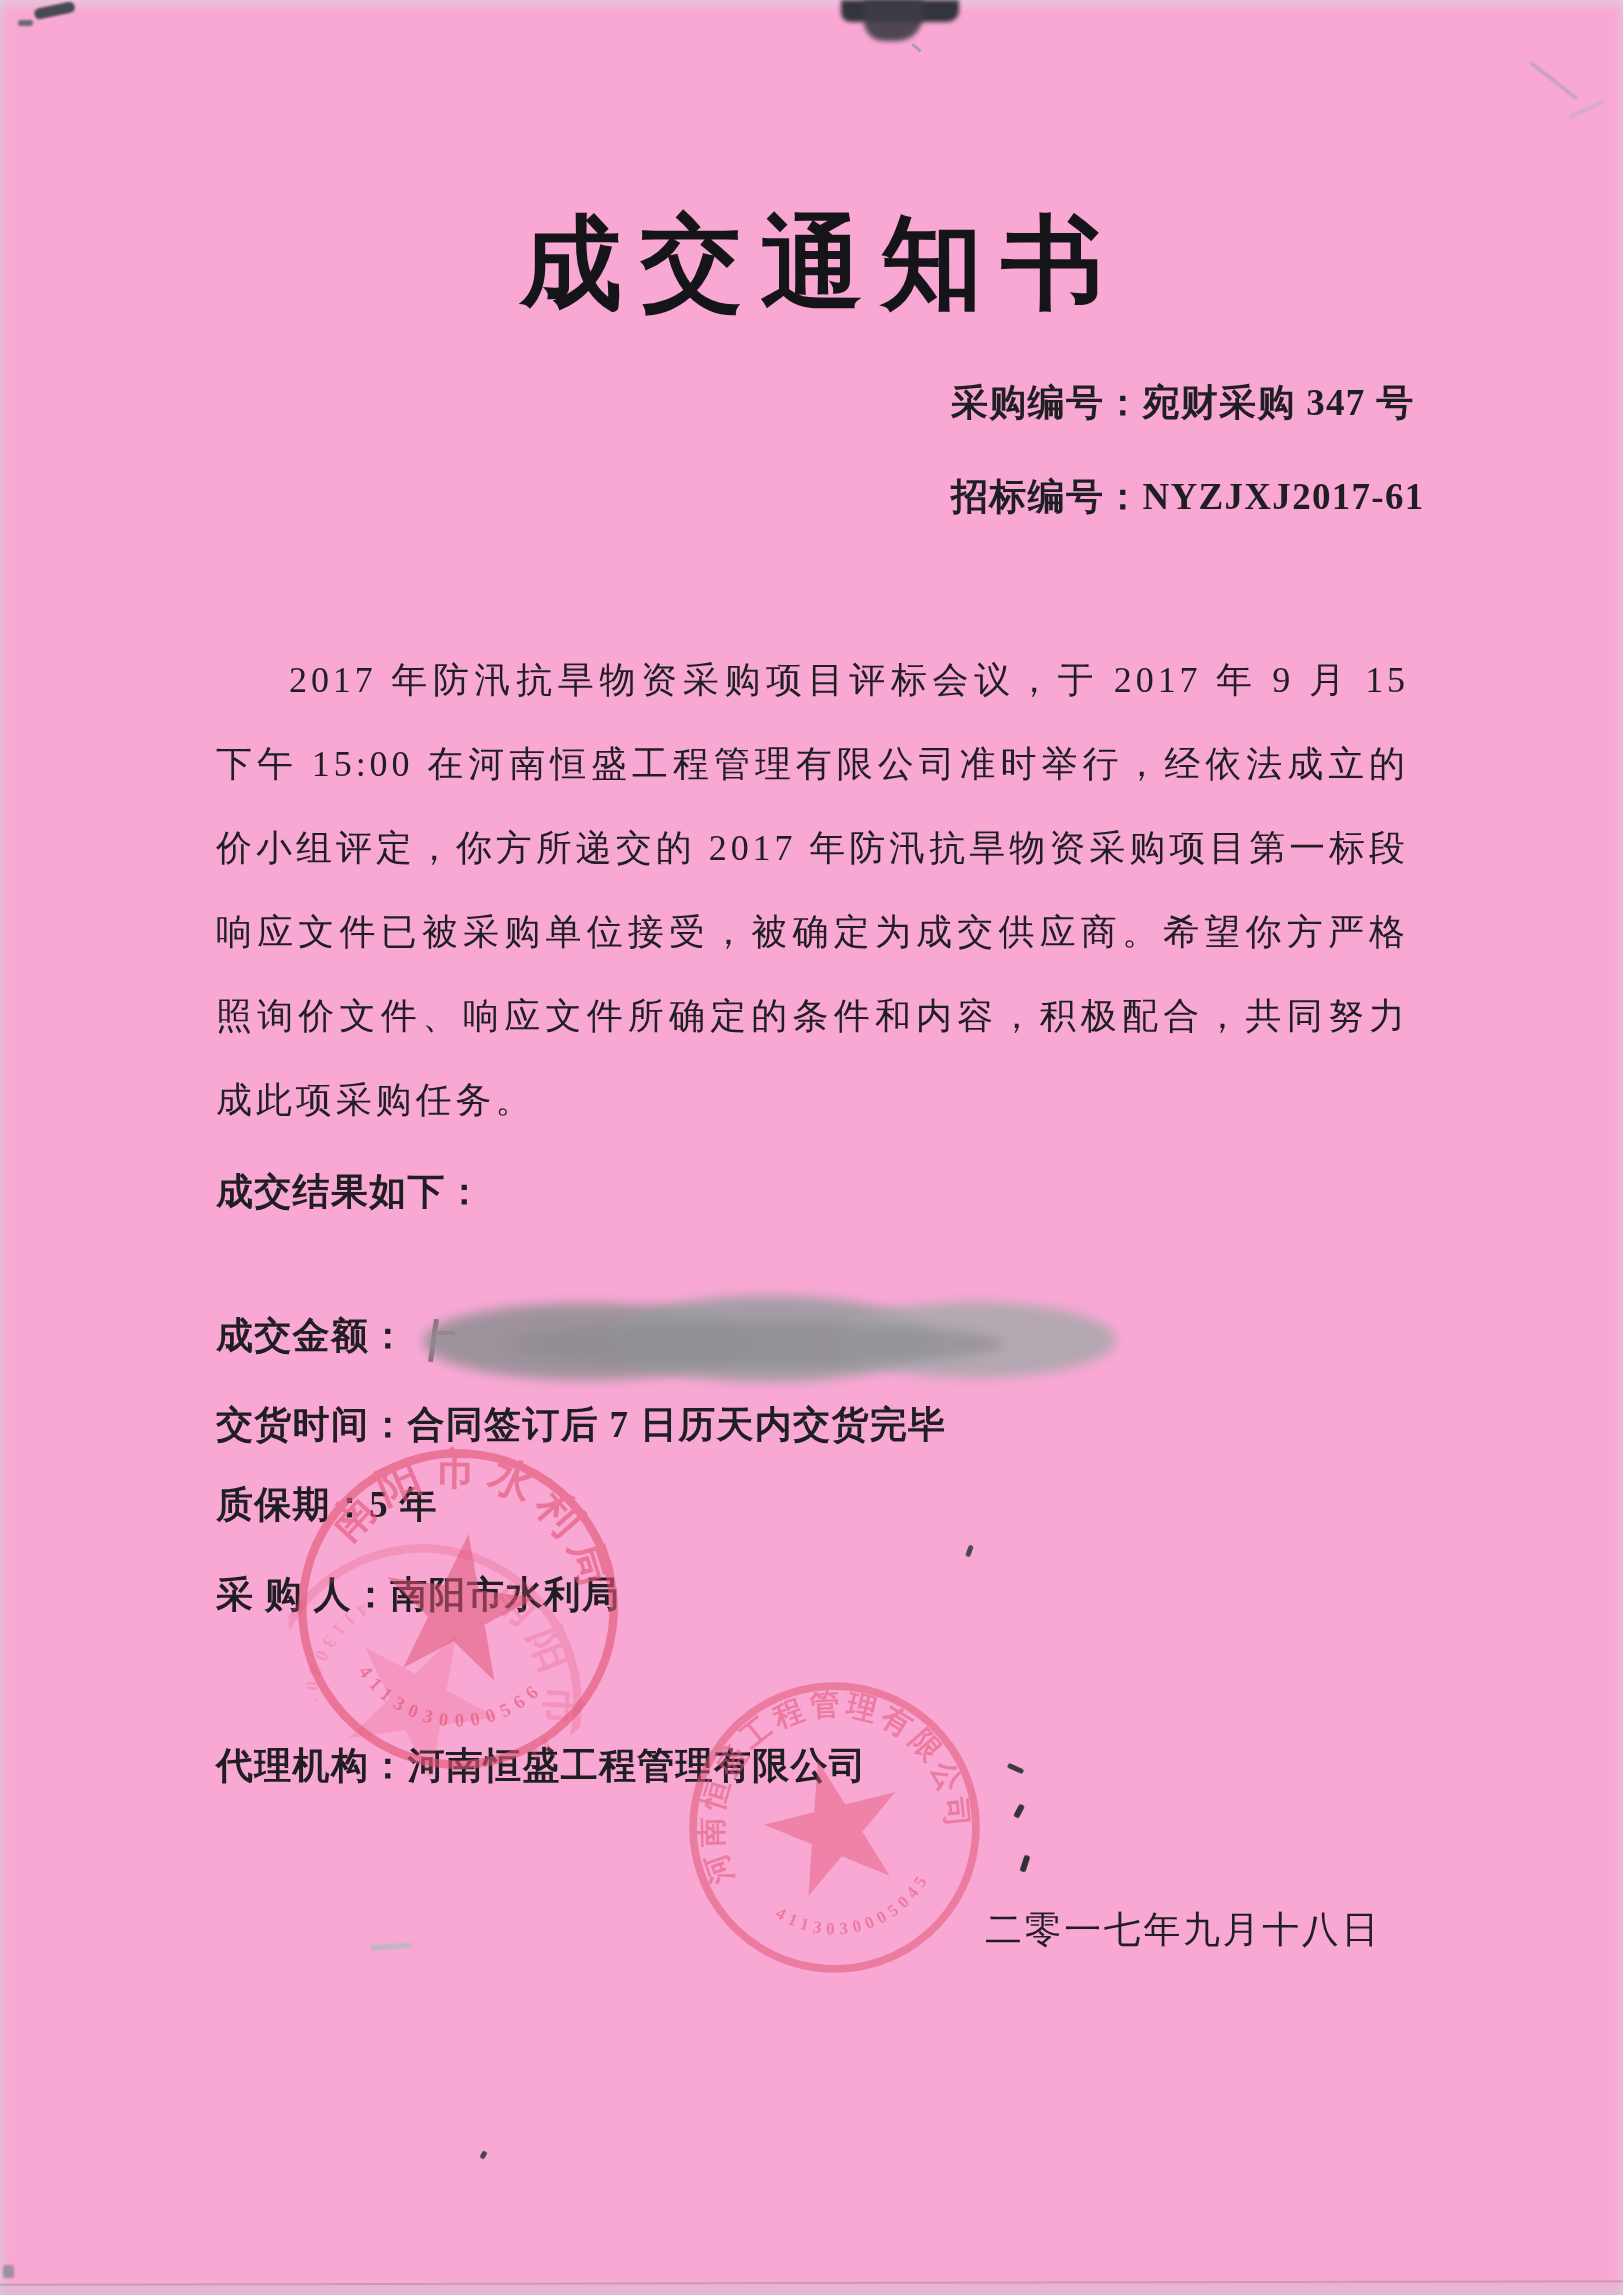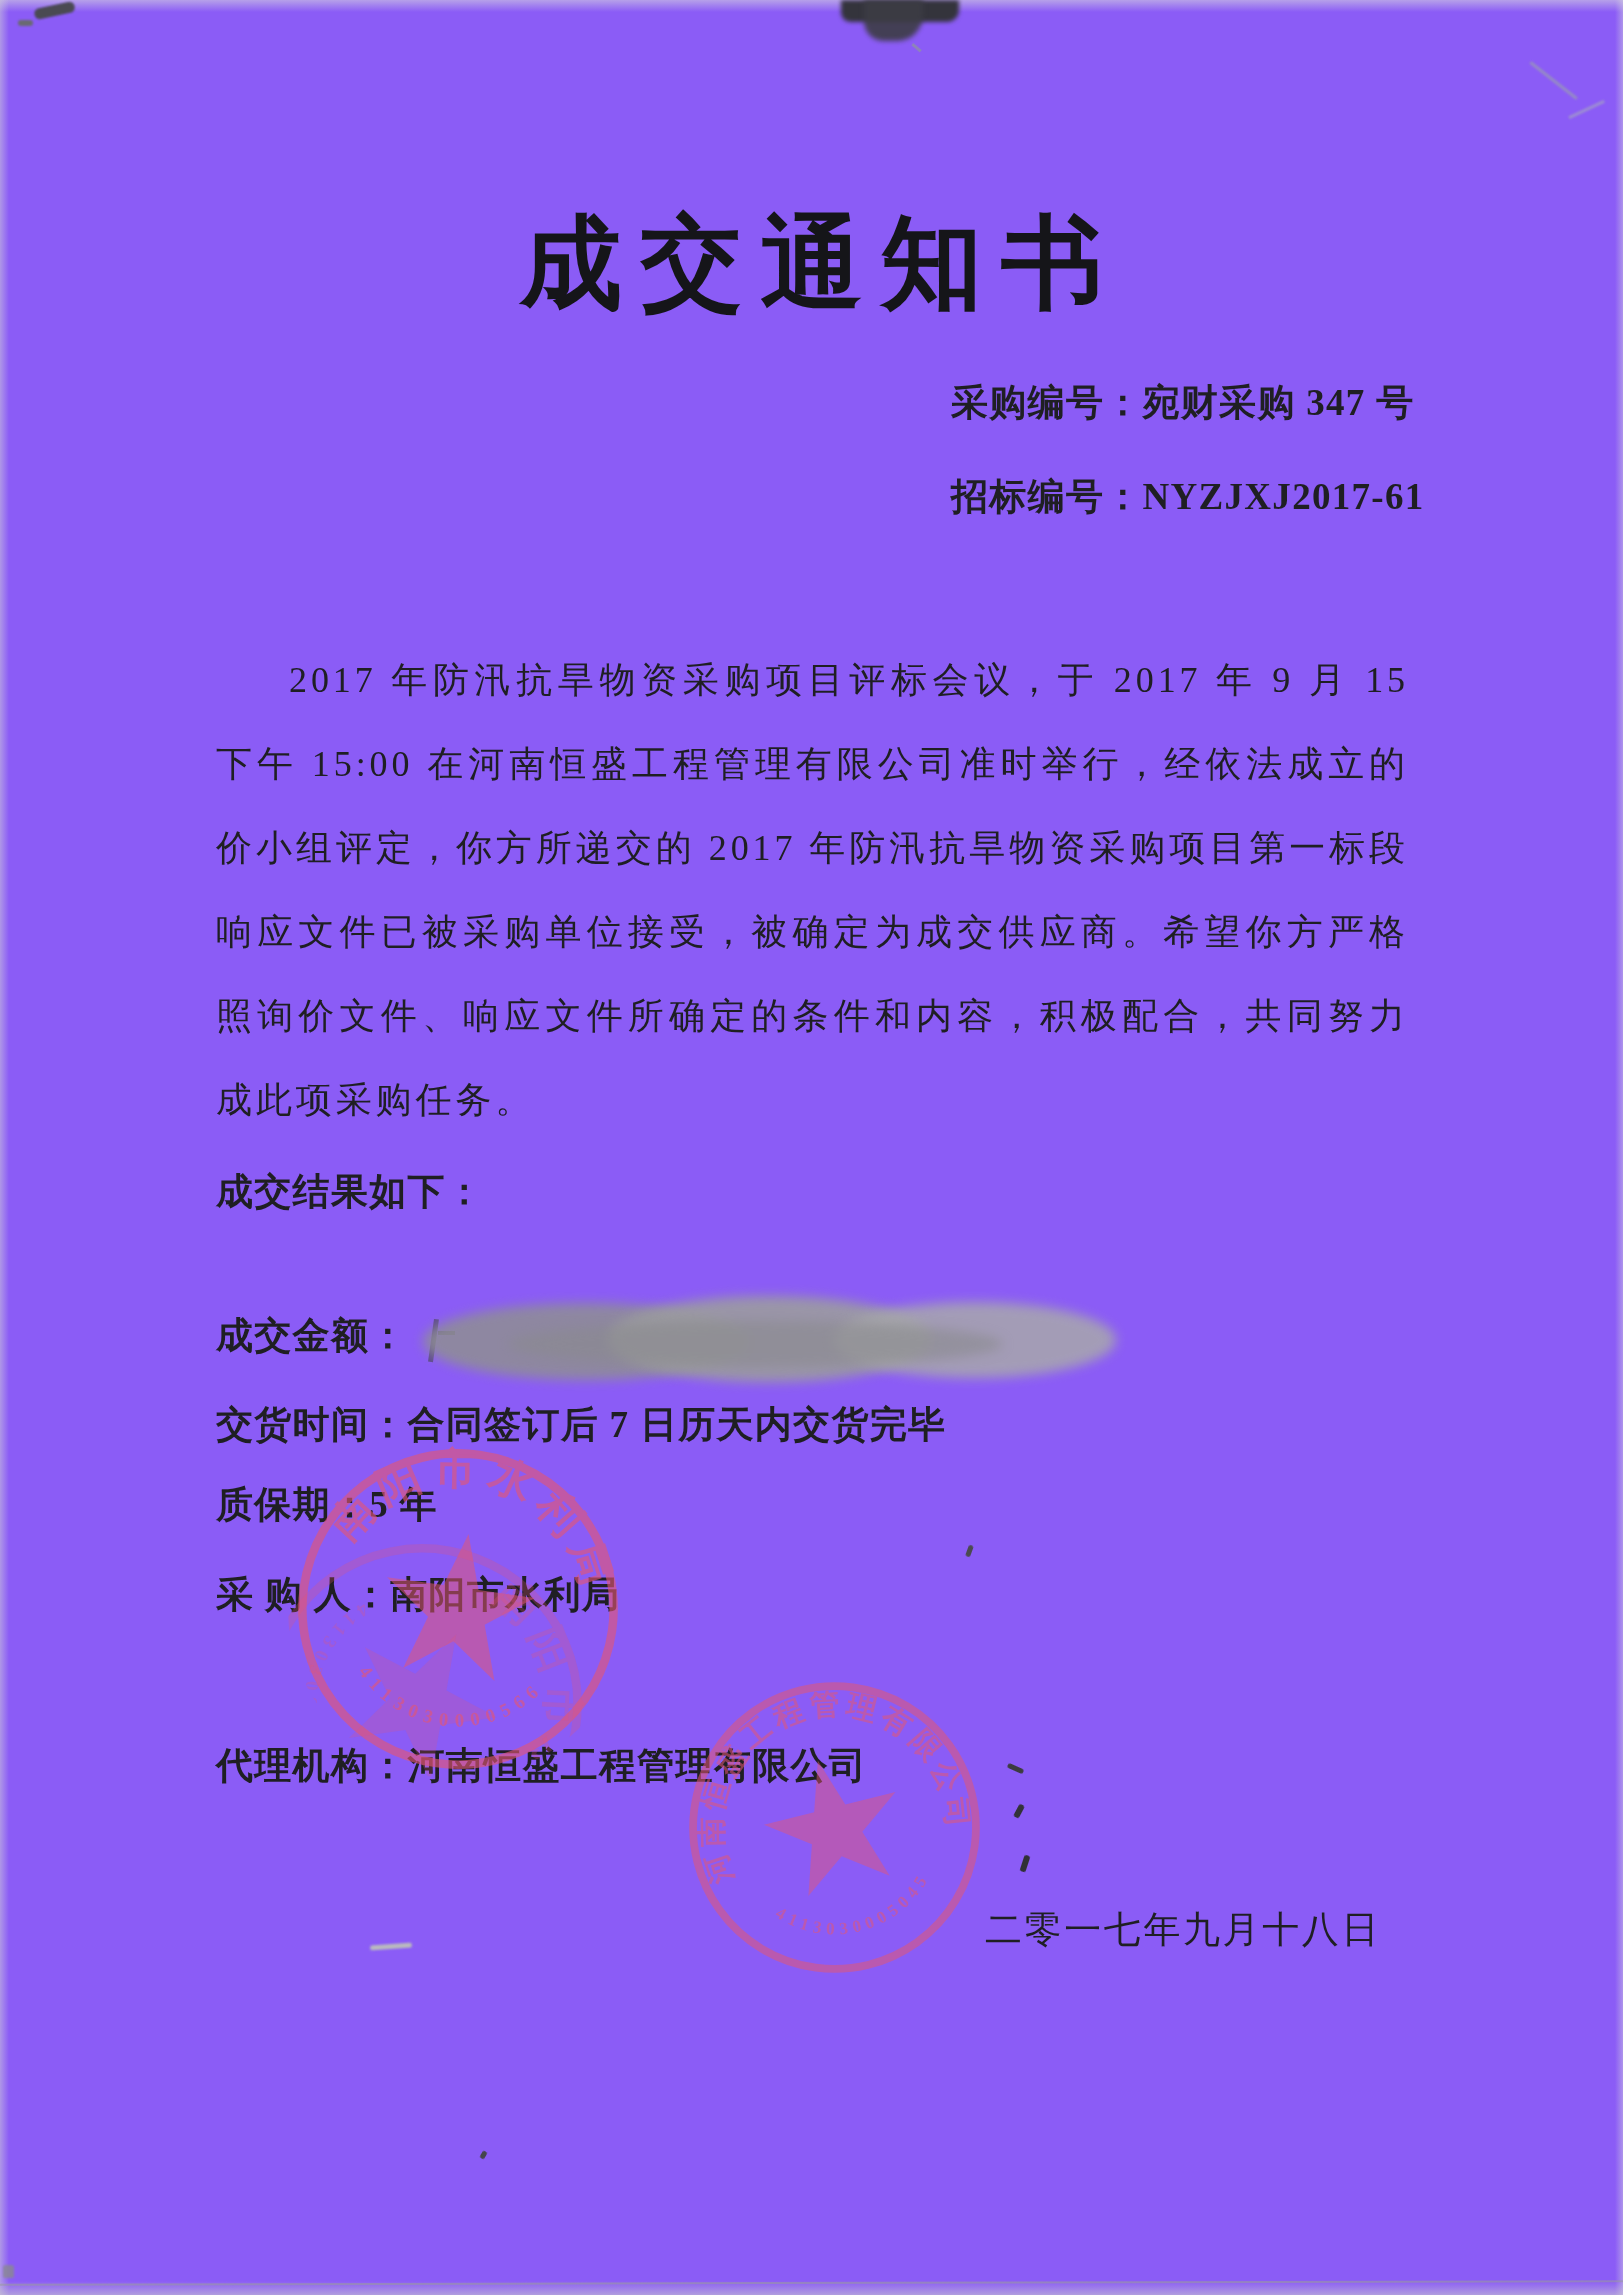--- a/index.html
+++ b/index.html
@@ -1,20 +1,20 @@
 <!DOCTYPE html>
 <html style="font-size:10.5px"><head>
 <meta charset="utf-8">
 <style>
   html,body{margin:0;padding:0;background:#6b6b70;}
   .page{
     position:relative;
     width:1623px;height:2295px;
     margin:0 auto;
-    background:#8b5cf6;
+    background:#f9a8d4;
     overflow:hidden;
     font-family:"Liberation Serif","DejaVu Serif",serif;
     color:#1f1f23;
   }
   .edge-shade{position:absolute;pointer-events:none;}
   .edge-top{left:0;top:0;width:100%;height:11.8px;background:linear-gradient(#d9d9de,rgba(255,255,255,0));opacity:.55;}
   .edge-left{left:0;top:0;width:9.2px;height:100%;background:linear-gradient(90deg,#d3d3d8,rgba(255,255,255,0));opacity:.5;}
   .edge-right{right:0;top:0;width:7.9px;height:100%;background:linear-gradient(-90deg,#d8d8dc,rgba(255,255,255,0));opacity:.45;}
   .edge-bottom{left:0;bottom:0;width:100%;height:14.4px;background:linear-gradient(rgba(255,255,255,0),#c9c9ce);opacity:.6;}
   .bottom-line{position:absolute;left:0;top:2282px;width:100%;height:2px;background:#9a9aa0;opacity:.6;transform:rotate(-0.12deg);}

